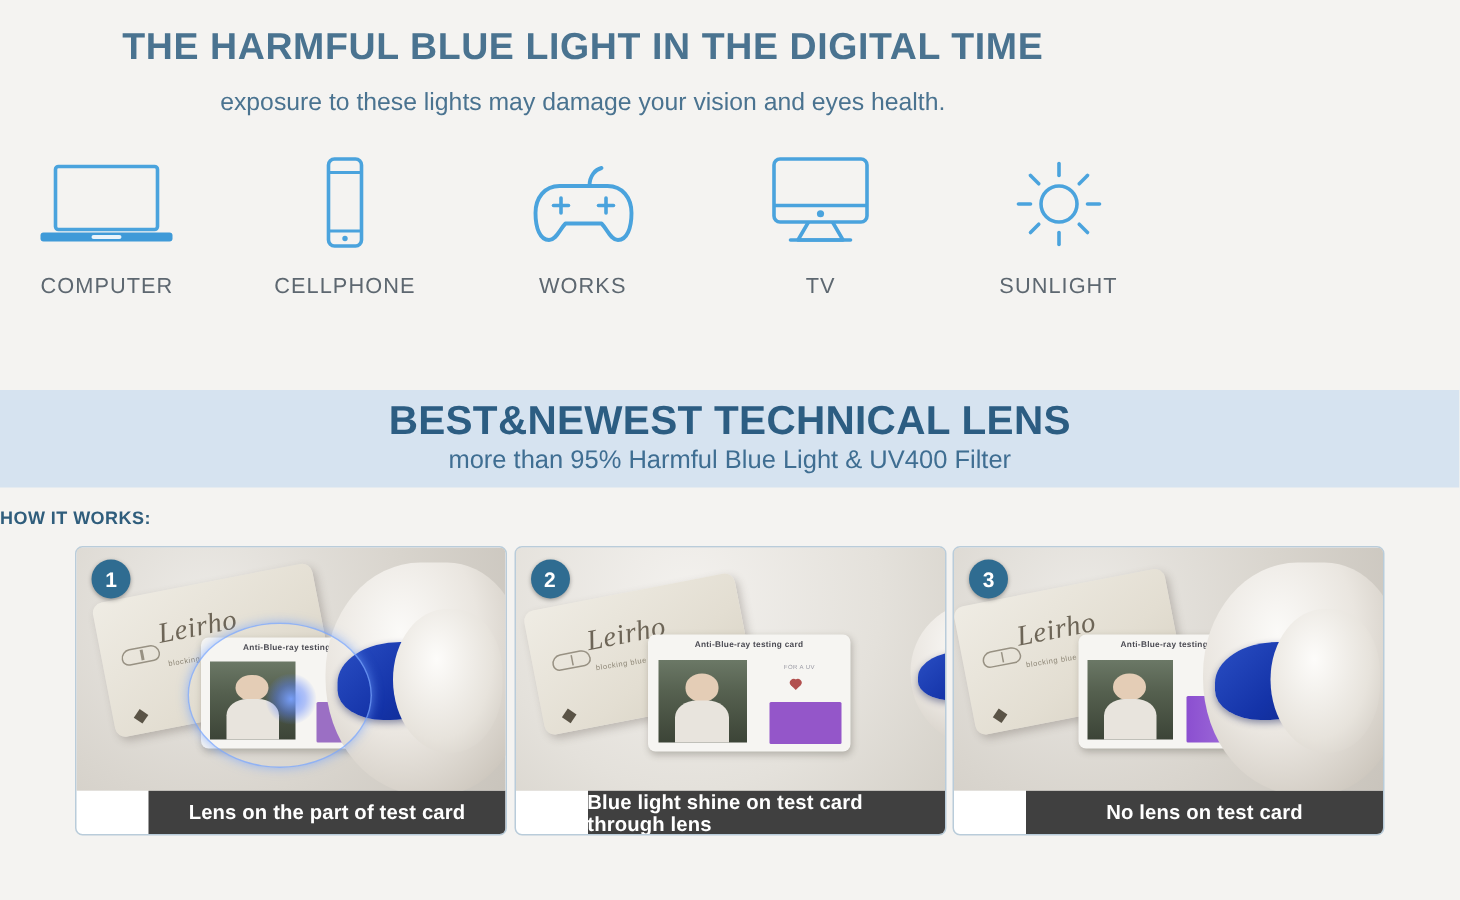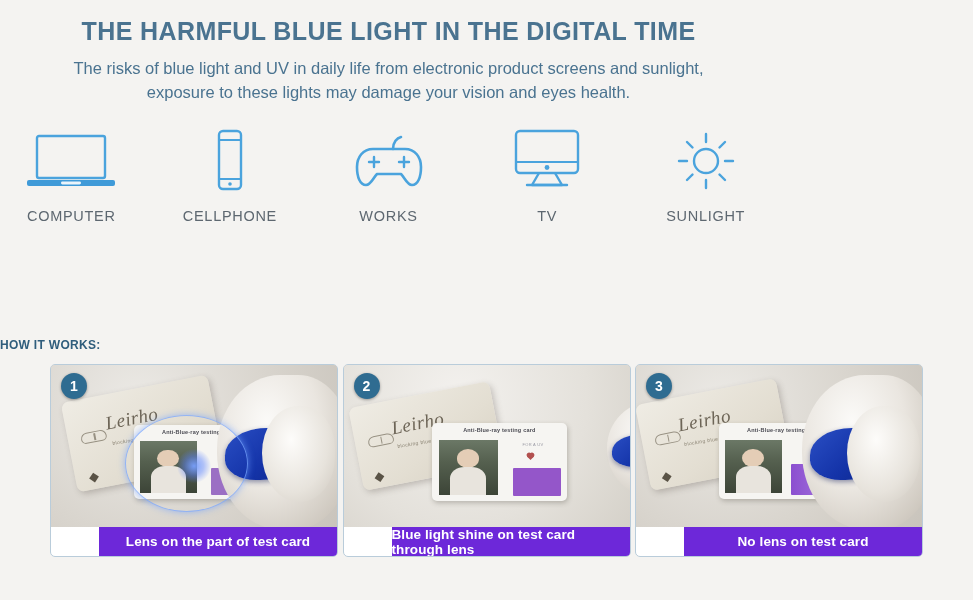--- a/index.html
+++ b/index.html
@@ -255,21 +255,21 @@
     position: absolute;
     left: 26%; top: 31%;
     width: 43%; height: 60%;
     border: 1.5px solid rgba(120,165,255,.75);
     border-radius: 50%;
     box-shadow: 0 0 7px rgba(110,160,255,.65);
   }
 
   .caption {
     height: 29px;
-    background: #6d28d9;
+    background: #404040;
     color: #ffffff;
     font-size: 13.5px;
     font-weight: bold;
     display: flex;
     align-items: center;
     justify-content: center;
     letter-spacing: .1px;
     margin-left: 48px;
   }
 
@@ -288,21 +288,20 @@
   }
 </style>
 </head>
 <body>
 
 <div class="page">
 
   <div class="hero">
     <div class="hero-title">THE HARMFUL BLUE LIGHT IN THE DIGITAL TIME</div>
     <div class="hero-sub">
-      <span class="hero-sub-line">The risks of blue light and UV in daily life from electronic product screens and sunlight,</span>
       <span class="hero-sub-line">exposure to these lights may damage your vision and eyes health.</span>
     </div>
   </div>
 
   <div class="icon-row">
 
     <div class="icon-cell">
       <div class="icon-art">
         <svg width="92" height="58" viewBox="0 0 92 58">
           <rect x="12" y="3" width="68" height="42" rx="2" fill="none" stroke="#4aa3dd" stroke-width="2.4"></rect>
@@ -366,20 +365,24 @@
             <line x1="50" y1="11" x2="44.5" y2="16.5"></line>
             <line x1="17.5" y1="43.5" x2="12" y2="49"></line>
           </g>
         </svg>
       </div>
       <div class="icon-label">SUNLIGHT</div>
     </div>
 
   </div>
 
+  <div class="banner">
+    <div class="banner-title">BEST&amp;NEWEST TECHNICAL LENS</div>
+    <div class="banner-sub">more than 95% Harmful Blue Light &amp; UV400 Filter</div>
+  </div>
 
   <div class="hiw">
     <div class="hiw-label">HOW IT WORKS:</div>
 
     <div class="cards">
 
       <div class="card">
         <div class="badge">1</div>
         <div class="photo">
           <div class="photo-bg"></div>

